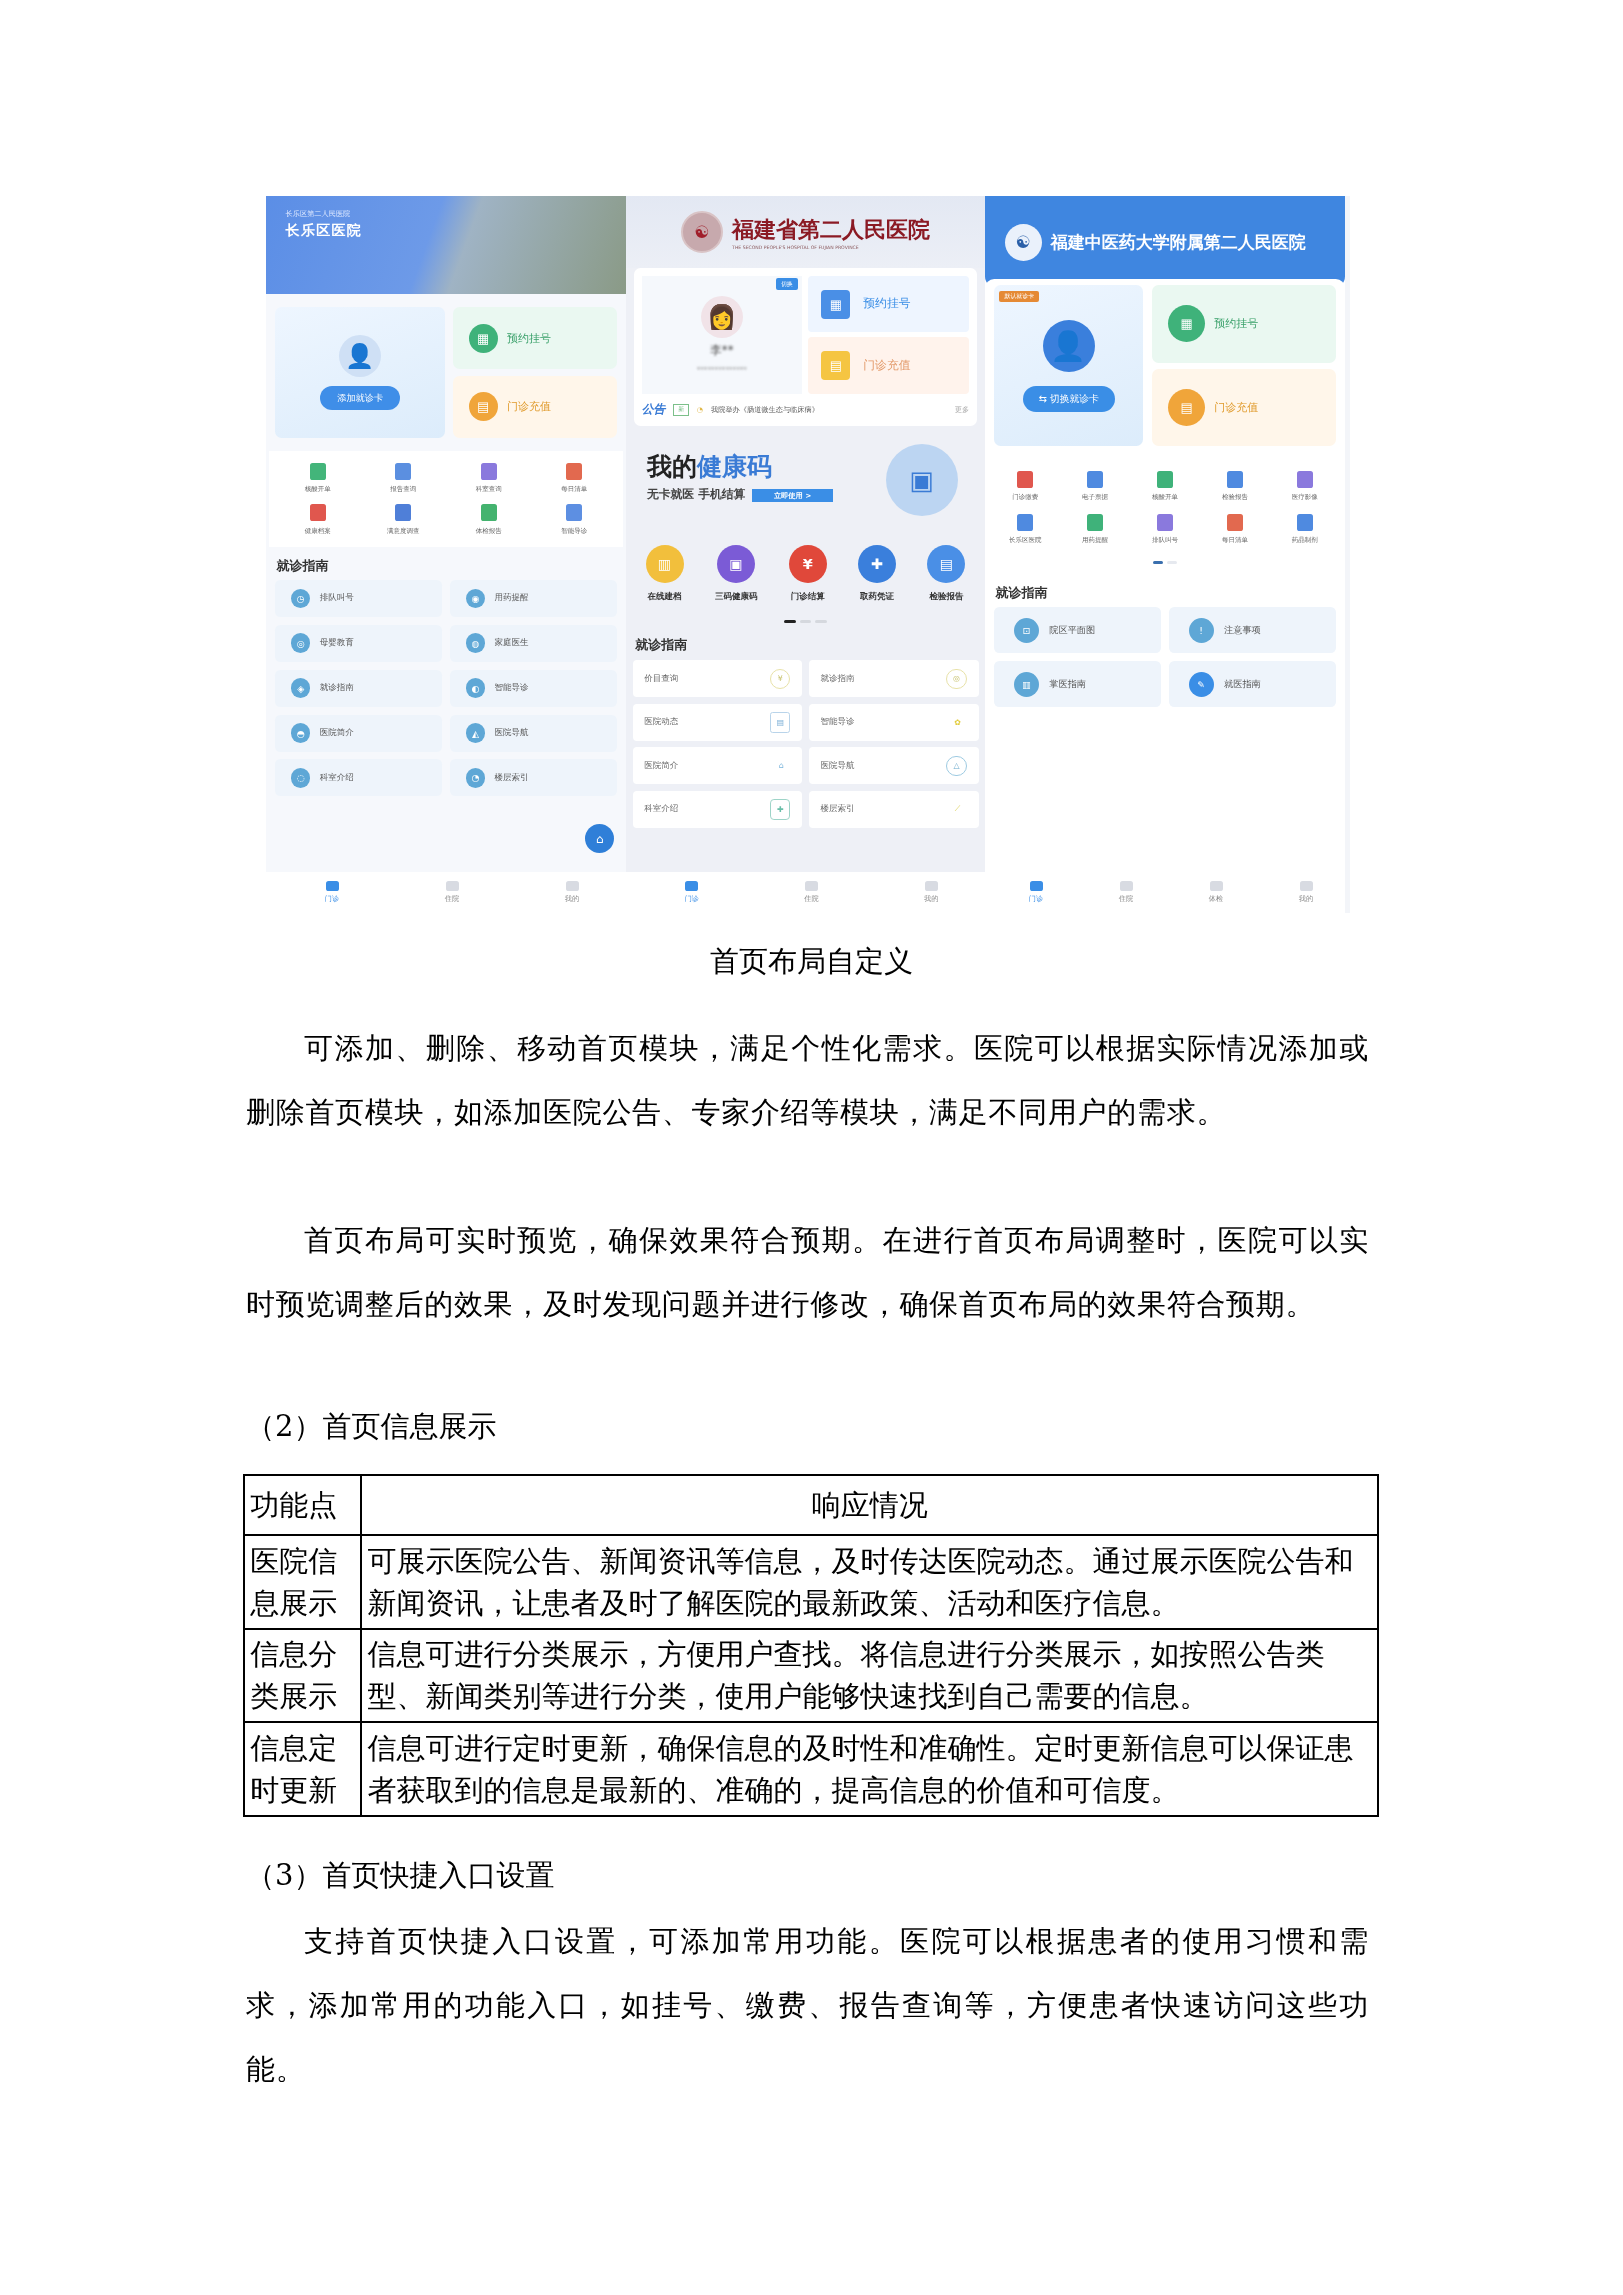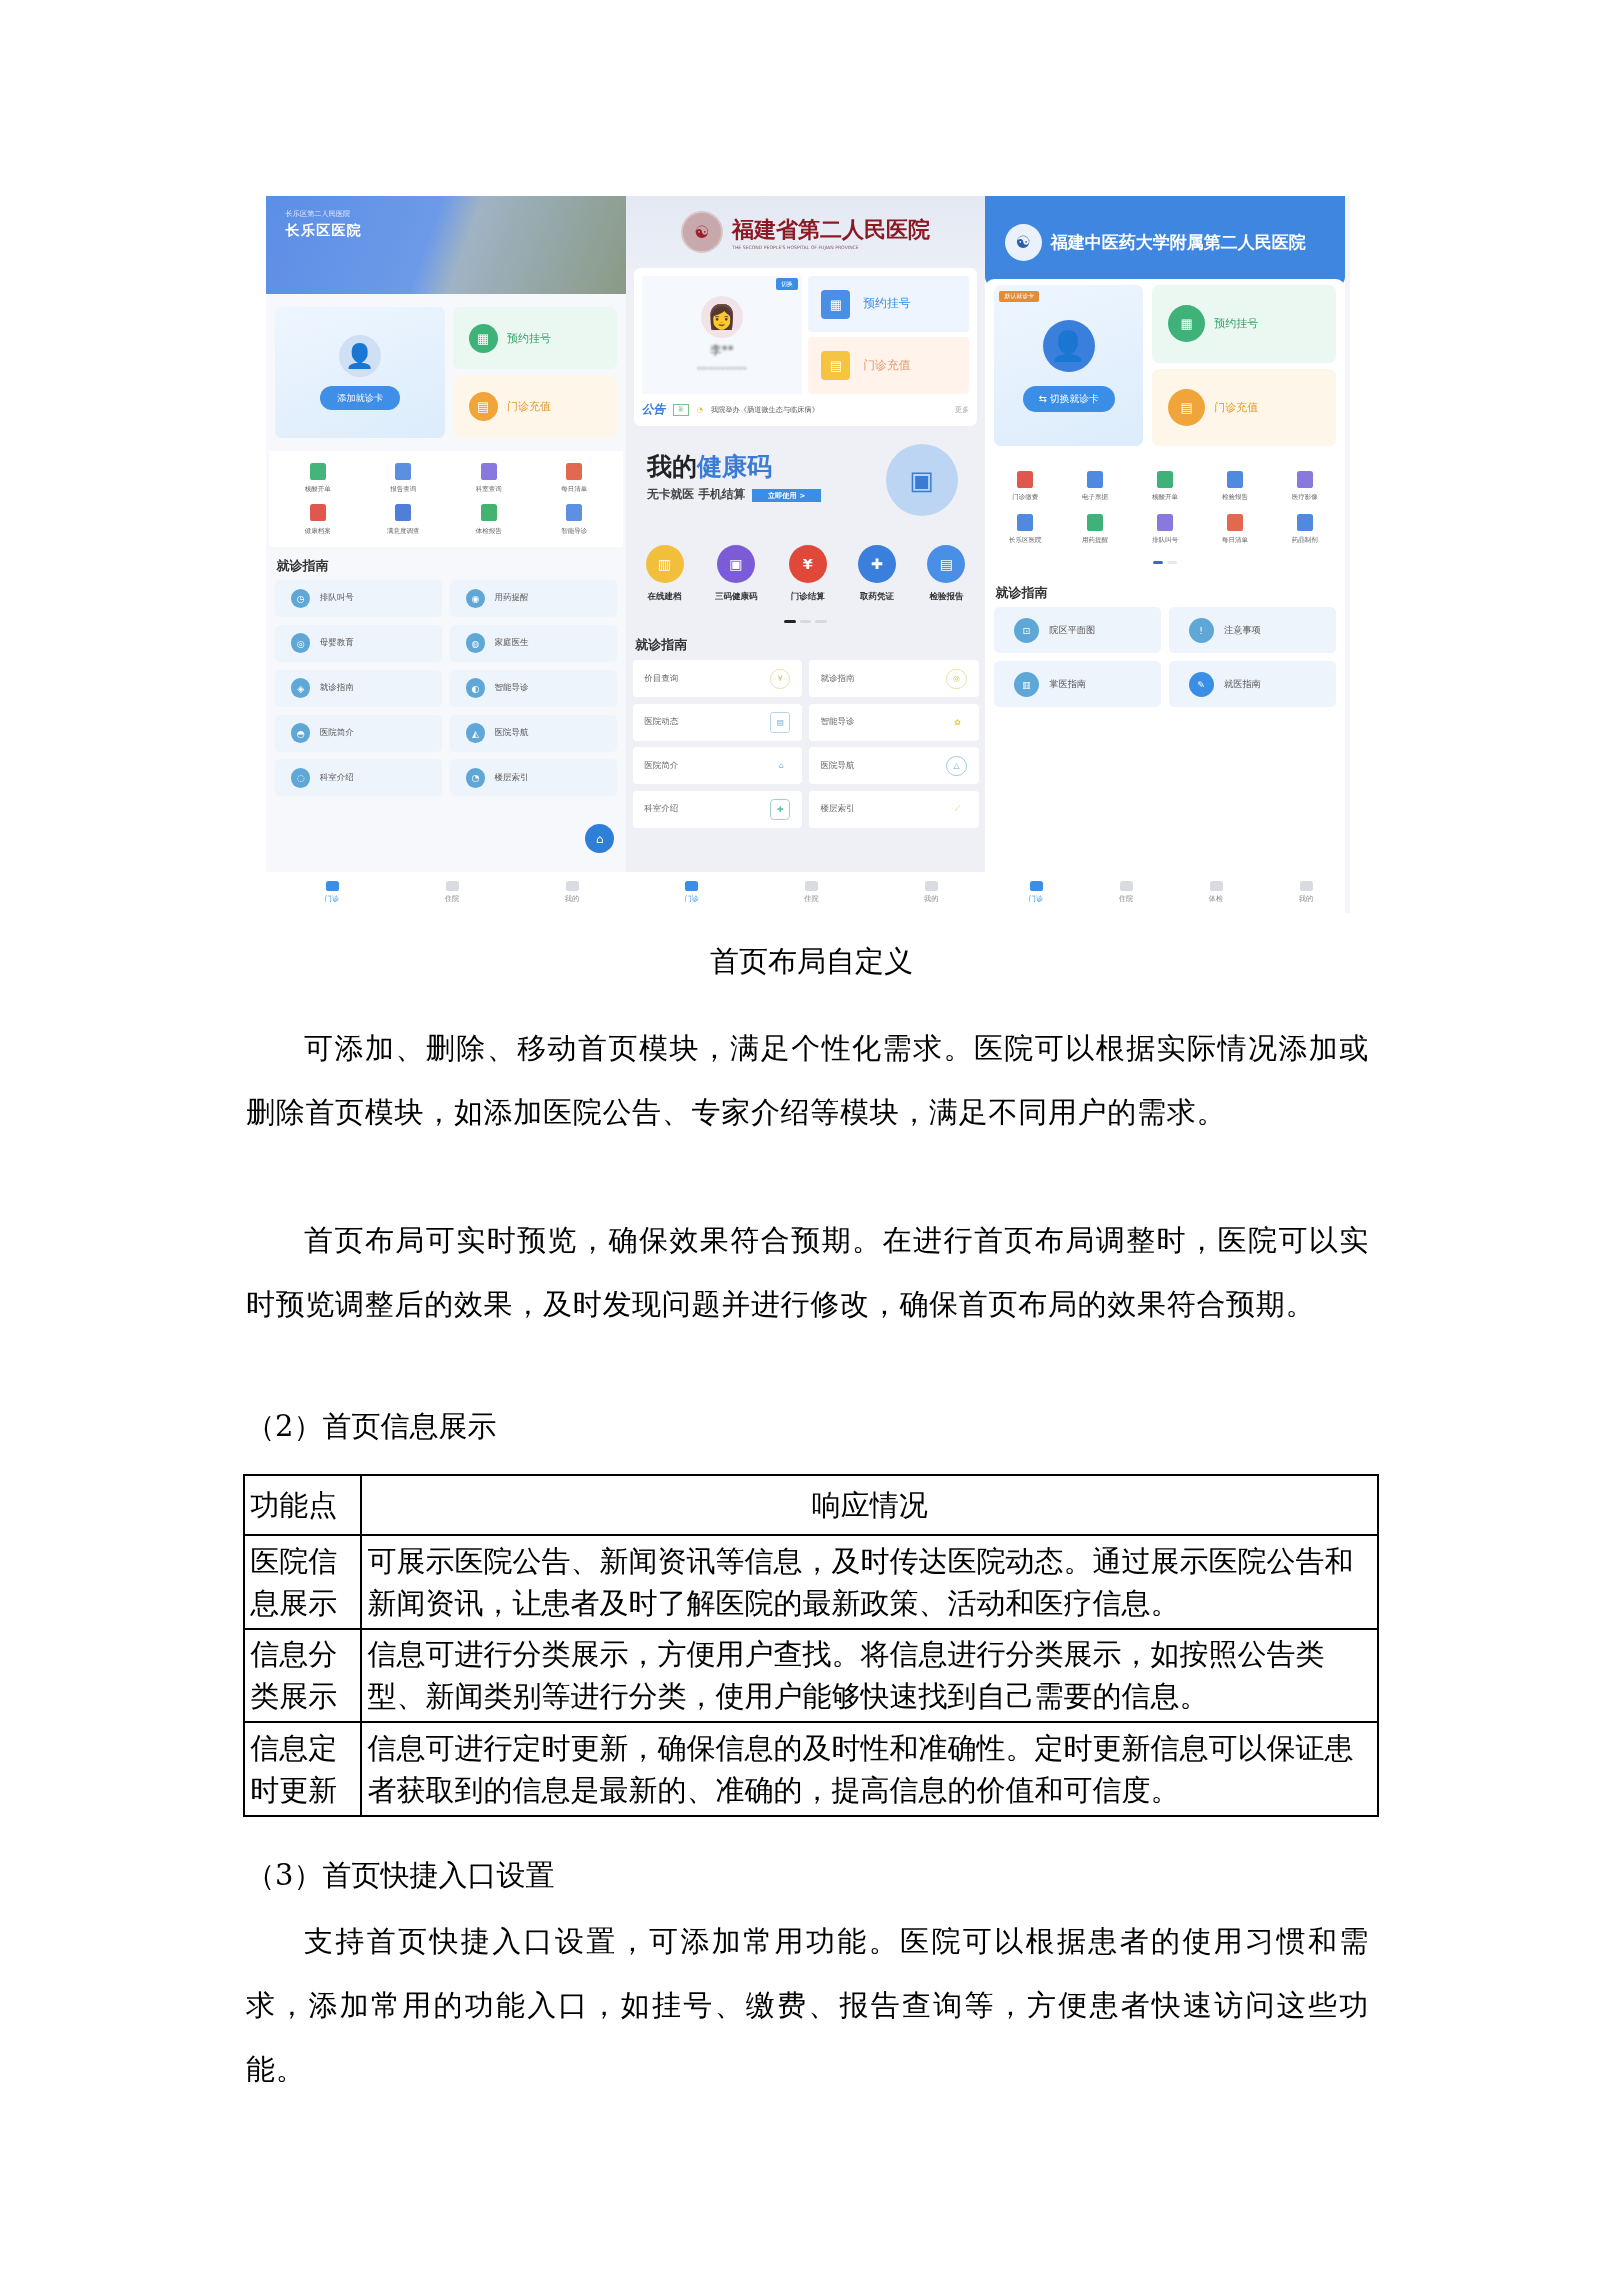--- a/index.html
+++ b/index.html
@@ -58,21 +58,21 @@
   .p2-q { flex: 1; display:flex; align-items:center; gap: 13px; padding-left: 13px; font-size: 11.8px; border-radius: 3.9px; }
   .p2-q.blue { background:#eef5ff; color:#3a8ee6; } .p2-q.peach { background:#fff3ec; color:#e39a6a; }
   .notice { display:flex; align-items:center; gap: 7.9px; padding-top: 7.9px; font-size: 7.2px; color:#555; }
   .notice .lbl { font-size: 11.8px; font-weight:bold; color:#3a7bd5; font-style: italic; }
   .notice .badge { border: 0.7px solid #7cc08a; color:#7cc08a; font-size: 5.9px; padding: 0.7px 3.9px; }
   .notice .more { color:#aaa; margin-left:auto; }
   .hc-banner { margin: 18.3px 7.9px 0; height: 85px; position: relative; }
   .hc-title { font-size: 25px; font-weight: bold; color:#222; position:absolute; left: 13px; top: 6.5px; }
   .hc-title span { color:#3a7bd5; }
   .hc-sub { font-size: 11.8px; color:#444; position:absolute; left: 13px; top: 43px; font-weight: bold; }
-  .hc-sub .btn { background:#3a8ee6; color:#fff; font-size: 7.2px; padding: 2px 16px; margin-left: 6.5px; }
+  .hc-sub .btn { background:#3a8ee6; color:#fff; font-size: 7.2px; padding: 2px 22px; margin-left: 6.5px; }
   .hc-ill { position:absolute; right: 19.6px; top: 0; width: 72px; height: 72px; border-radius: 50%; background:#bcd5f2; display:flex; align-items:center; justify-content:center; font-size: 26px; color:#3a7bd5; }
   .circle-row { display:flex; justify-content:space-around; padding: 15.7px 3.9px 0; }
   .ci { display:flex; flex-direction:column; align-items:center; gap: 7.9px; font-size: 8.5px; color:#333; font-weight: bold; }
   .ci .c { width: 38px; height: 38px; border-radius: 50%; color:#fff; display:flex; align-items:center; justify-content:center; font-size: 14.4px; }
   .dots { display:flex; justify-content:center; gap: 3.9px; padding: 17px 0 9.2px; }
   .dots i { display:block; width: 11.8px; height: 3.3px; border-radius: 2px; background:#d5d8de; }
   .dots i.on { background:#222; }
   .p2-guide-title { font-size: 13px; font-weight: bold; color:#333; padding: 3.9px 9.2px 6.5px; }
   .p2-guide { display:grid; grid-template-columns: 1fr 1fr; gap: 6.5px; padding: 0 6.5px; }
   .p2-gi { height: 37px; background:#fff; border-radius: 3.9px; display:flex; align-items:center; justify-content:space-between; padding: 0 11.8px; font-size: 8.5px; color:#666; }

